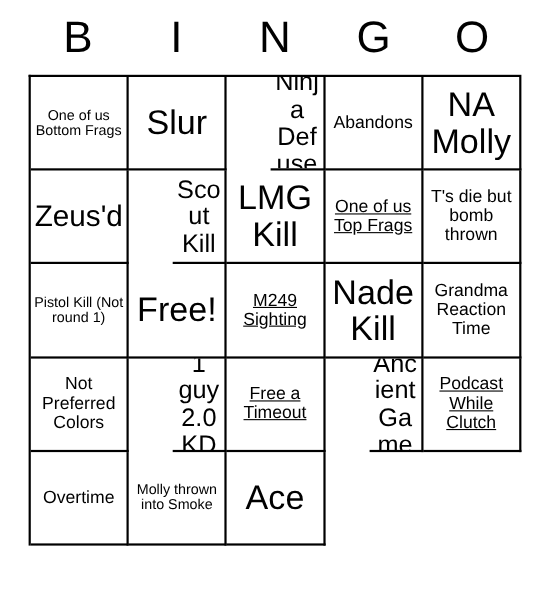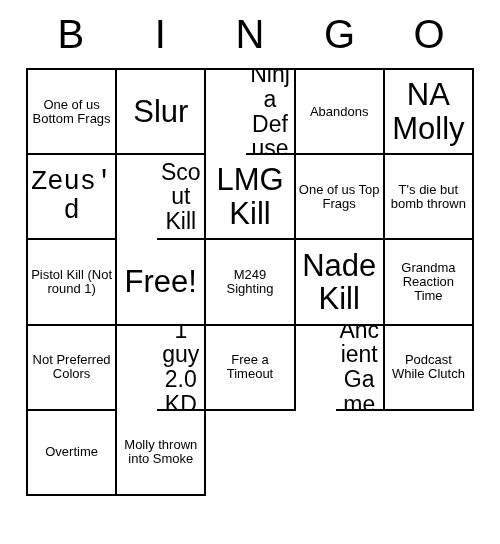--- a/index.html
+++ b/index.html
@@ -59,24 +59,24 @@
     overflow: hidden;
     line-height: 1.08;
     word-break: break-word;
   }
   .cell span {
     display: block;
     width: 100%;
   }
   
   .fs-xs  { font-size: 13px; }
-  .fs-s   { font-size: 13px; }
-  .fs-m   { font-size: 13px; }
+  .fs-s   { font-size: 16px; }
+  .fs-m   { font-size: 16px; text-decoration: underline; }
   .fs-l   { font-size: 23px; margin-left: 40px; }
-  .fs-xl  { font-size: 27px; font-family: Liberation Mono, monospace; }
+  .fs-xl  { font-size: 27px; }
   .fs-xxl { font-size: 31px; justify-content: flex-end; }
 </style>
 </head>
 <body>
 
 <div class="bingo-card">
 
   <div class="header-row">
     <div class="header-cell">B</div>
     <div class="header-cell">I</div>
@@ -145,15 +145,18 @@
       </div>
       <div class="cell fs-m">
         <span>Podcast While Clutch</span>
       </div>
       <div class="cell fs-s">
         <span>Overtime</span>
       </div>
       <div class="cell fs-xs">
         <span>Molly thrown into Smoke</span>
       </div>
+      <div class="cell fs-xxl">
+        <span>Ace</span>
+      </div>
     </div>
 
 </div>
 
 </body></html>

